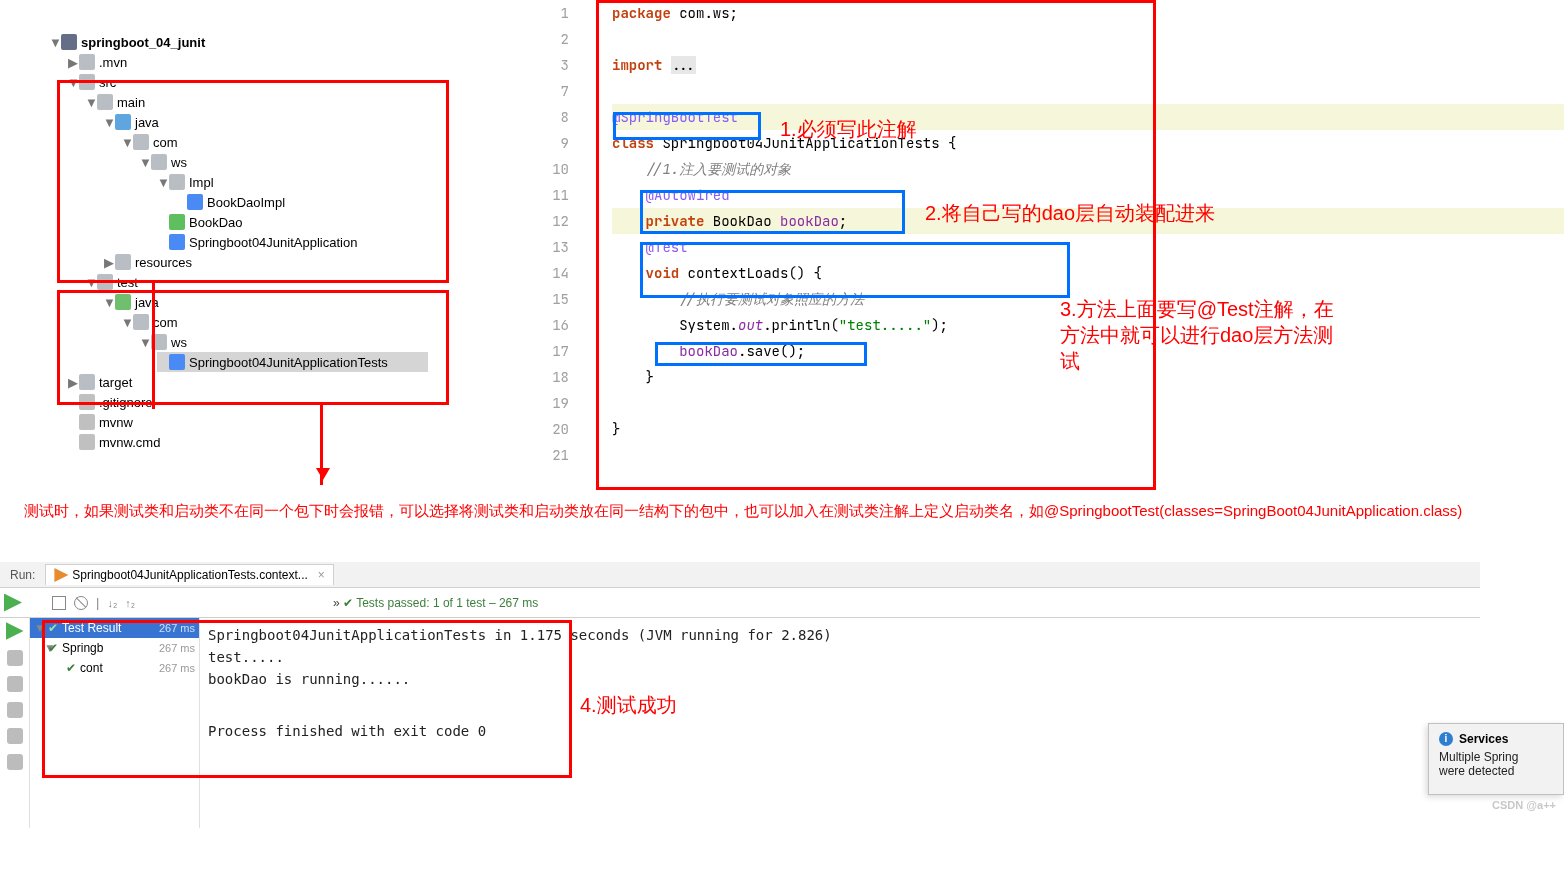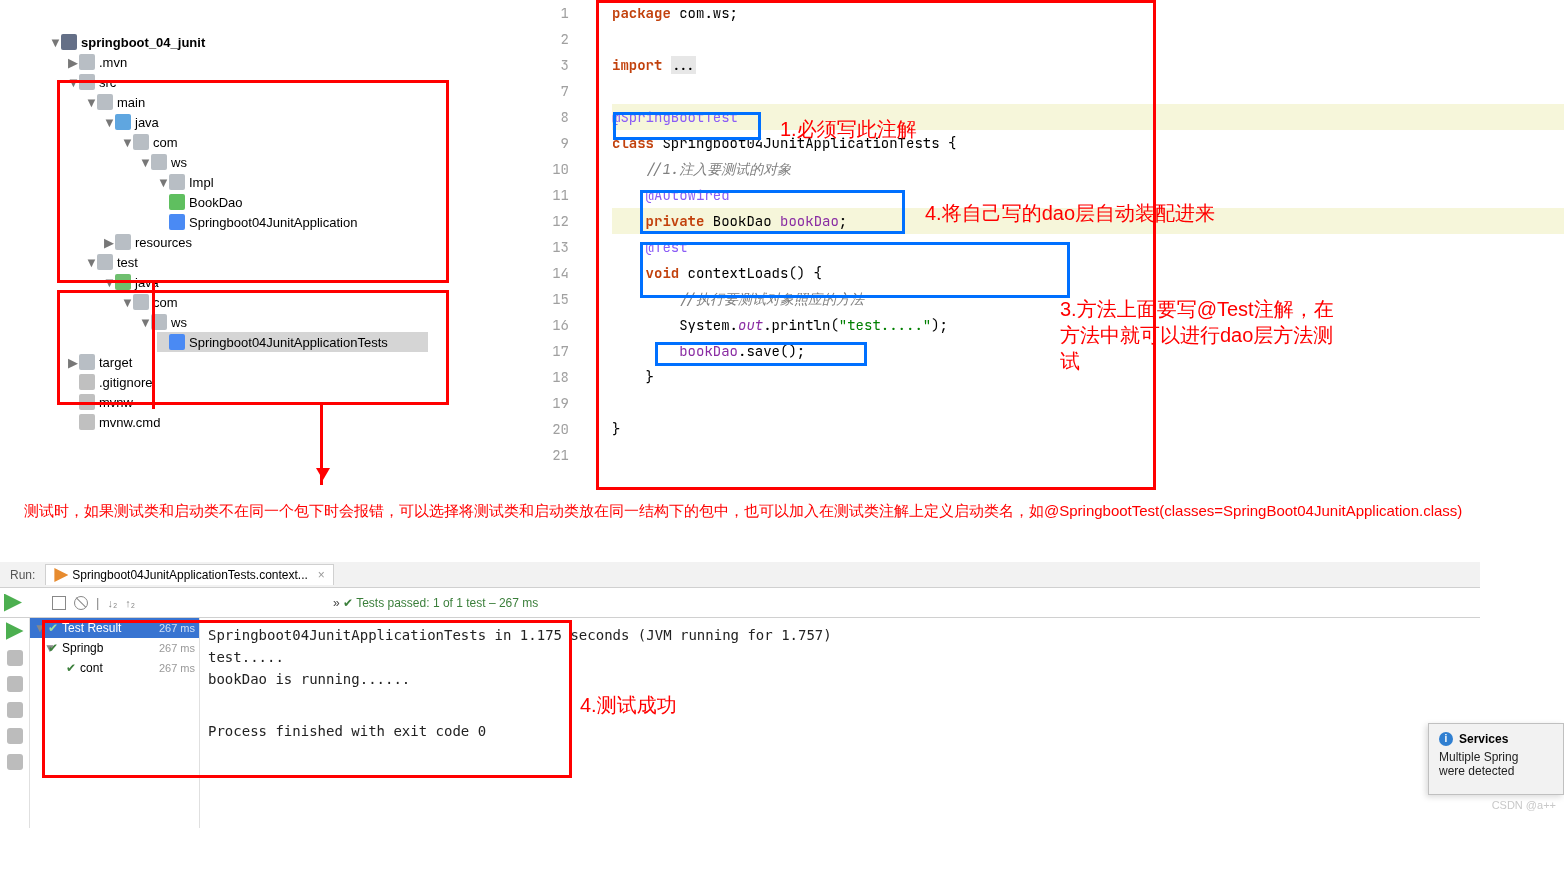--- a/index.html
+++ b/index.html
@@ -118,41 +118,44 @@
   .console .exit { color:#222;}
 
   
   .services { position:absolute; right:0; bottom:74px; width:136px; height:72px;
               background:#f2f2f2; border:1px solid #c0c0c0; padding:8px 10px;
               font-size:12px; box-shadow:-2px 2px 6px rgba(0,0,0,.15);}
   .services .hdr { font-weight:bold; display:flex; align-items:center; gap:6px;}
   .services .info{ width:14px;height:14px;border-radius:50%;background:#2f7fd1;color:#fff;
                    font-size:10px; text-align:center; line-height:14px;}
   .services .body{ color:#222; padding-top:4px;}
-  .watermark{position:absolute;right:8px;bottom:58px;color:#c8c8c8;font-size:11px;}
+  .watermark{position:absolute;right:8px;bottom:58px;color:#c8c8c8;font-size:11px;font-weight:bold;}
 </style>
 </head>
 <body>
 
 <div class="tree">
 <ul>
  <li><span class="arrow">▼</span><span class="ico ico-mod"></span><span class="bold">springboot_04_junit</span></li>
  <ul>
   <li><span class="arrow">▶</span><span class="ico ico-fold"></span><span>.mvn</span></li>
   <li><span class="arrow">▼</span><span class="ico ico-fold"></span><span>src</span></li>
   <ul>
    <li><span class="arrow">▼</span><span class="ico ico-fold"></span><span>main</span></li>
    <ul>
     <li><span class="arrow">▼</span><span class="ico ico-foldb"></span><span>java</span></li>
     <ul>
      <li><span class="arrow">▼</span><span class="ico ico-fold"></span><span>com</span></li>
      <ul>
       <li><span class="arrow">▼</span><span class="ico ico-fold"></span><span>ws</span></li>
       <ul>
        <li><span class="arrow">▼</span><span class="ico ico-fold"></span><span>Impl</span></li>
+       <ul>
+        <li><span class="arrow"> </span><span class="ico ico-cls"></span><span>BookDaoImpl</span></li>
+       </ul>
        <li><span class="arrow"> </span><span class="ico ico-iface"></span><span>BookDao</span></li>
        <li><span class="arrow"> </span><span class="ico ico-cls"></span><span>Springboot04JunitApplication</span></li>
       </ul>
      </ul>
     </ul>
     <li><span class="arrow">▶</span><span class="ico ico-fold"></span><span>resources</span></li>
    </ul>
    <li><span class="arrow">▼</span><span class="ico ico-fold"></span><span>test</span></li>
    <ul>
     <li><span class="arrow">▼</span><span class="ico ico-foldg"></span><span>java</span></li>
@@ -223,21 +226,21 @@
   </div>
 </div>
 
 <div id="redcode"></div>
 <div id="bb1" class="bluebox"></div>
 <div id="bb2" class="bluebox"></div>
 <div id="bb3" class="bluebox"></div>
 <div id="bb4" class="bluebox"></div>
 
 <div id="a1" class="anno">1.必须写此注解</div>
-<div id="a2" class="anno">4.将自己写的dao层自动装配进来</div>
+<div id="a2" class="anno">2.将自己写的dao层自动装配进来</div>
 <div id="a3" class="anno">3.方法上面要写@Test注解，在方法中就可以进行dao层方法测试</div>
 
 <div class="bignote">测试时，如果测试类和启动类不在同一个包下时会报错，可以选择将测试类和启动类放在同一结构下的包中，也可以加入在测试类注解上定义启动类名，如@SpringbootTest(classes=SpringBoot04JunitApplication.class)</div>
 
 <div class="runpanel">
   <div class="runhdr">
     <span class="lab">Run:</span>
     <span class="tab">
       <span class="tico"></span>
       <span>Springboot04JunitApplicationTests.context...</span>
@@ -281,21 +284,21 @@
         <span class="ms">267 ms</span>
       </div>
       <div class="tt-row">
         <span class="tt-arrow" style="padding-left:28px"> </span>
           <span class="tt-ok">✔</span>
         <span>cont</span>
         <span class="ms">267 ms</span>
       </div>
     </div>
     <div class="console">
-      <div>Springboot04JunitApplicationTests in 1.175 seconds (JVM running for 1.757)</div>
+      <div>Springboot04JunitApplicationTests in 1.175 seconds (JVM running for 2.826)</div>
       <div></div>
       <div>test.....</div>
       <div>bookDao is running......</div>
       <div></div>
       <div style="height:30px"></div>
       <div class="exit">Process finished with exit code 0</div>
     </div>
   </div>
 </div>
 

